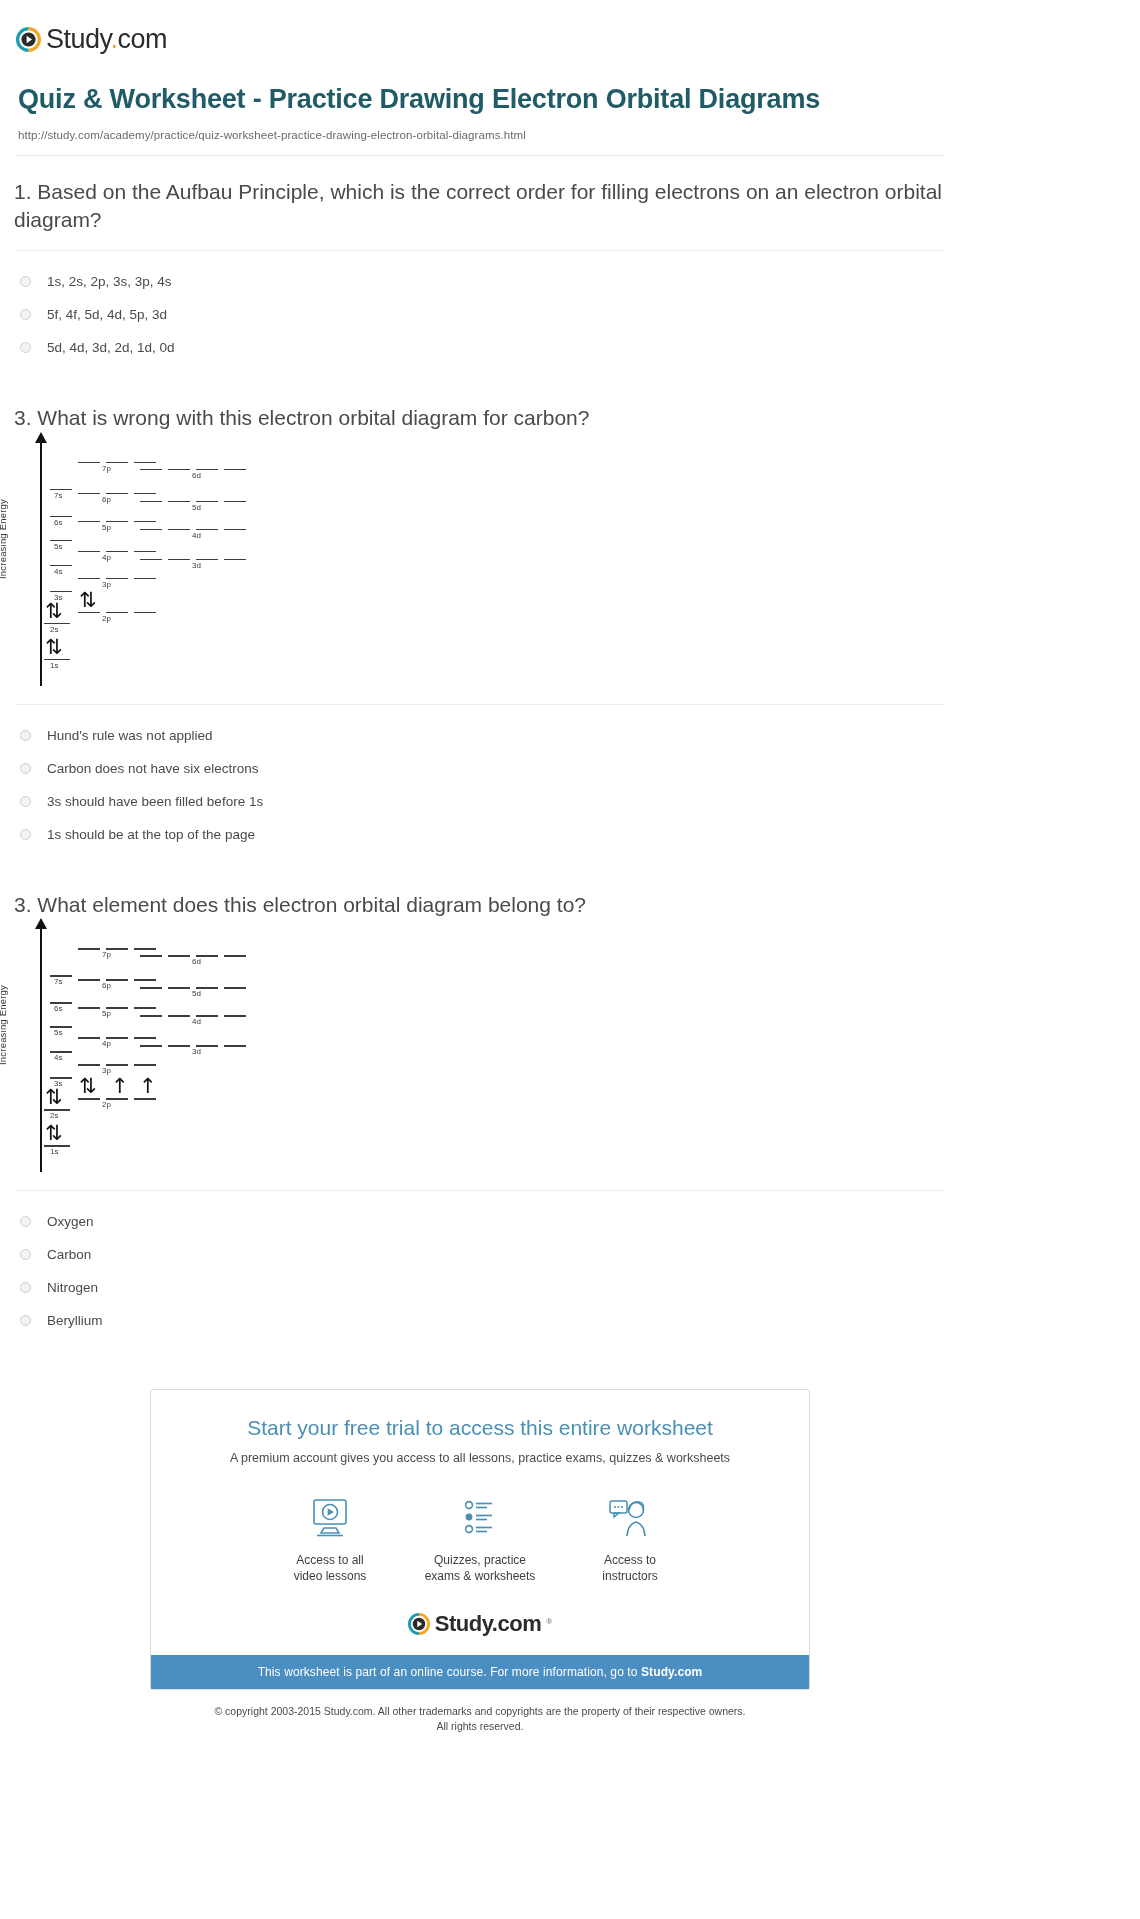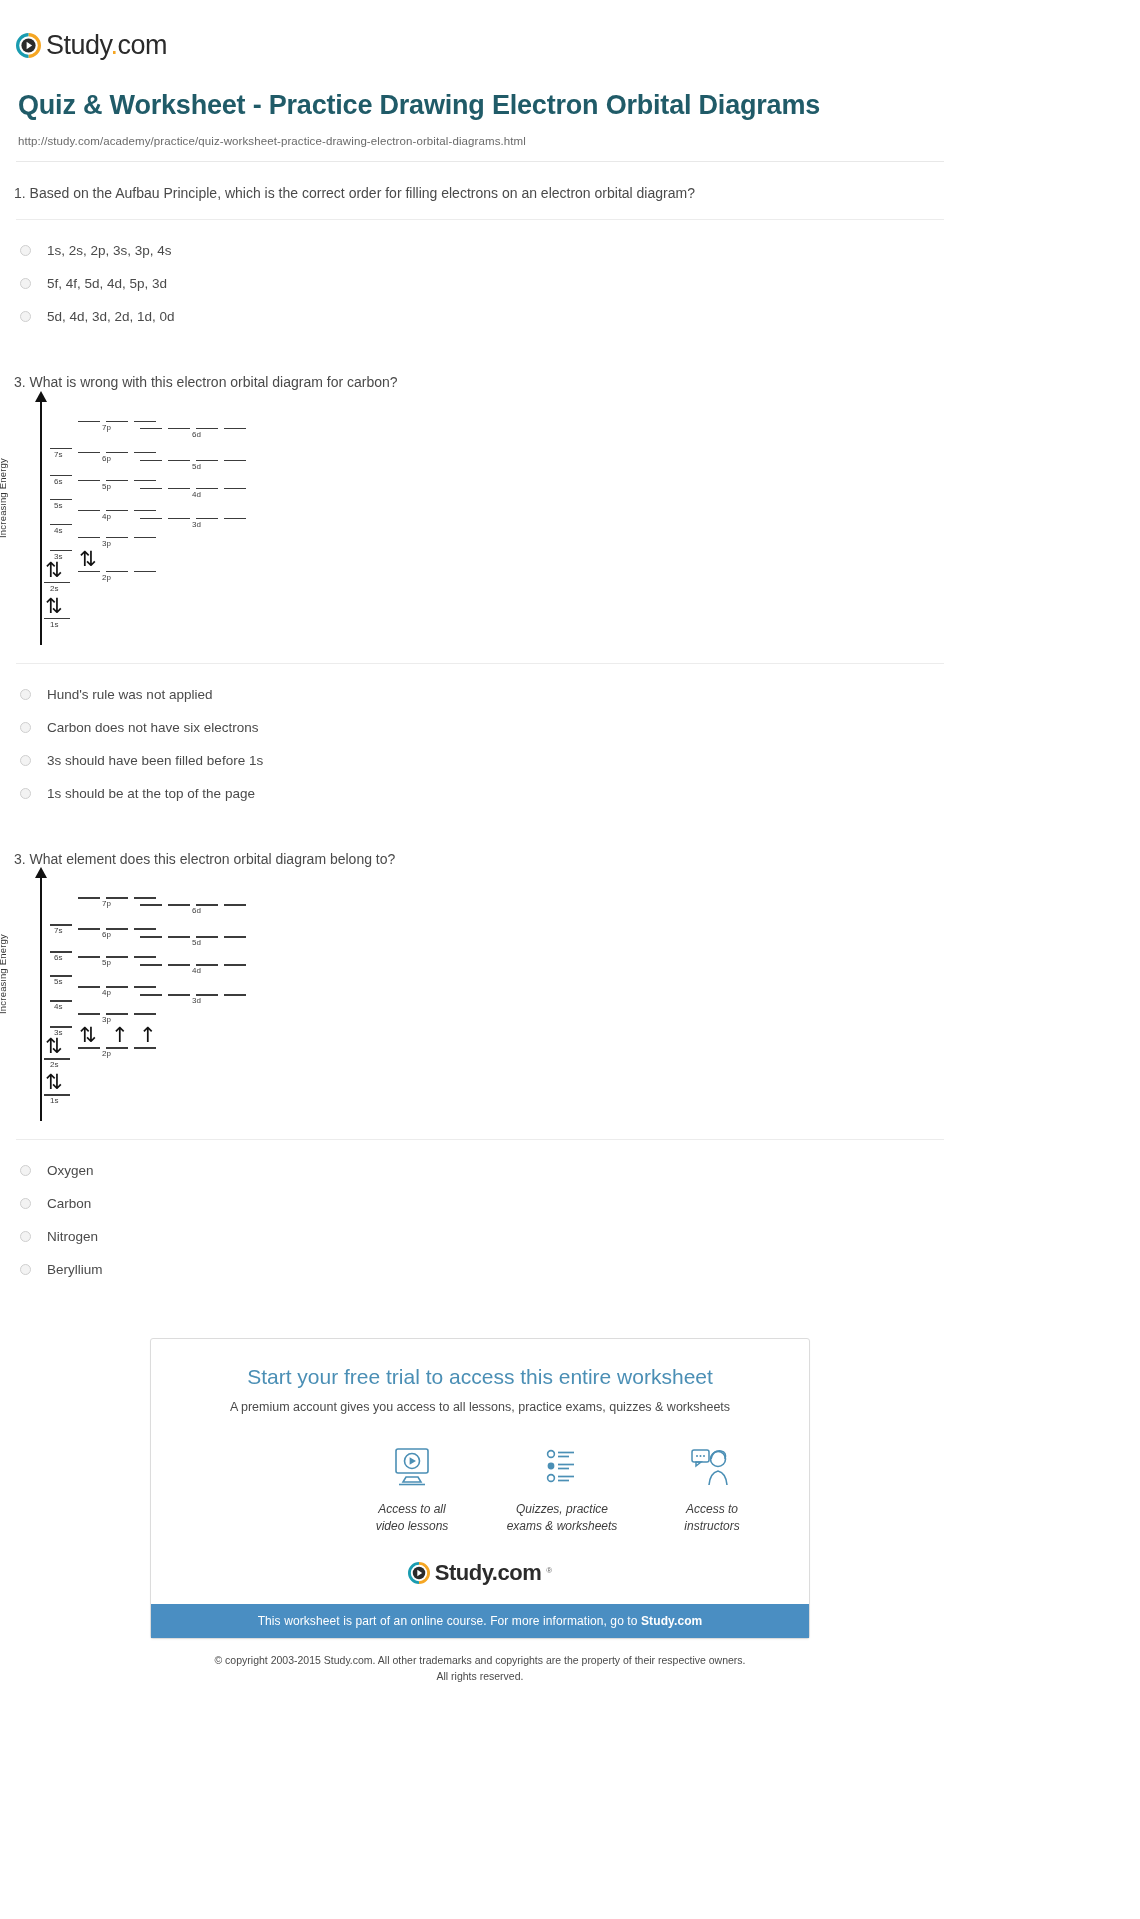--- a/index.html
+++ b/index.html
@@ -5,42 +5,42 @@
   * { box-sizing: border-box; }
   html, body { margin:0; padding:0; }
   body {
     width:1140px; height:1919px;
     background:#ffffff;
     font-family:"Liberation Sans", sans-serif;
     color:#3d3d3d;
     position:relative;
     overflow:hidden;
   }
-  .page { width:960px; padding:16px 0 0 0; }
+  .page { width:960px; padding:10px 0 0 0; }
 
   
   .logo-bar { padding:14px 0 10px 16px; display:flex; align-items:center; }
   .logo { display:flex; align-items:center; gap:5px; }
   .logo-mark { width:25px; height:25px; position:relative; flex:0 0 auto; }
   .logo-text { font-size:27px; letter-spacing:-0.5px; color:#2b2b2b; font-weight:400; }
   .logo-text .dot { color:#f5a623; }
 
   
   .title-wrap { padding:18px 18px 0 18px; }
   h1.page-title {
     margin:0; font-size:27px; line-height:1.25; font-weight:700;
     color:#205b68; letter-spacing:-0.2px; max-width:820px;
   }
   .page-url { margin:12px 0 0 0; font-size:11.5px; color:#6a6a6a; letter-spacing:0.1px; }
   .rule { height:1px; background:#e8e8e8; margin:14px 18px 0 18px; }
   .rule.full { margin-left:16px; margin-right:16px; }
 
   
   .question {
-    font-size:14px; color:#4a4a4a; padding:22px 18px 16px 14px; line-height:1.35;
+    font-size:21px; color:#4a4a4a; padding:22px 18px 16px 14px; line-height:1.35;
   }
   .qsep { height:1px; background:#ececec; margin:0 16px; }
 
   .answers { padding:14px 0 18px 0; }
   .answer-row { display:flex; align-items:center; padding:9px 0 9px 20px; }
   .radio {
     width:11px; height:11px; border-radius:50%;
     border:1px solid #cfcfcf; background:#f3f3f3; flex:0 0 auto;
     margin-right:16px;
   }
@@ -73,21 +73,21 @@
 
   
   .promo-outer { display:flex; justify-content:center; margin-top:34px; }
   .promo {
     width:660px; border:1px solid #dcdcdc; border-radius:3px; background:#fff;
     box-shadow:0 1px 2px rgba(0,0,0,0.04);
   }
   .promo-inner { padding:26px 22px 18px 22px; text-align:center; }
   .promo-title { font-size:21px; color:#4b8fb5; font-weight:400; margin:0; }
   .promo-sub { font-size:12.5px; color:#4a4a4a; margin:11px 0 0 0; }
-  .promo-features { display:flex; justify-content:flex-end; margin-top:30px;font-style:italic; }
+  .promo-features { display:flex; justify-content:center; margin-top:30px; }
   .feature { width:150px; display:flex; flex-direction:column; align-items:center; }
   .feature-icon { height:46px; display:flex; align-items:center; justify-content:center; }
   .feature-text { font-size:12px; color:#3d3d3d; margin-top:11px; line-height:1.35; }
   .promo-logo { margin-top:26px; display:flex; justify-content:center; align-items:center; gap:5px; }
   .promo-logo .logo-text { font-size:22px; font-weight:700; }
   .promo-logo .tm { font-size:8px; color:#6a6a6a; align-self:flex-start; margin-top:6px; }
   .promo-banner {
     background:#4a8ec2; color:#fff; text-align:center; font-size:12px;
     padding:10px 0; letter-spacing:0.1px;
   }

